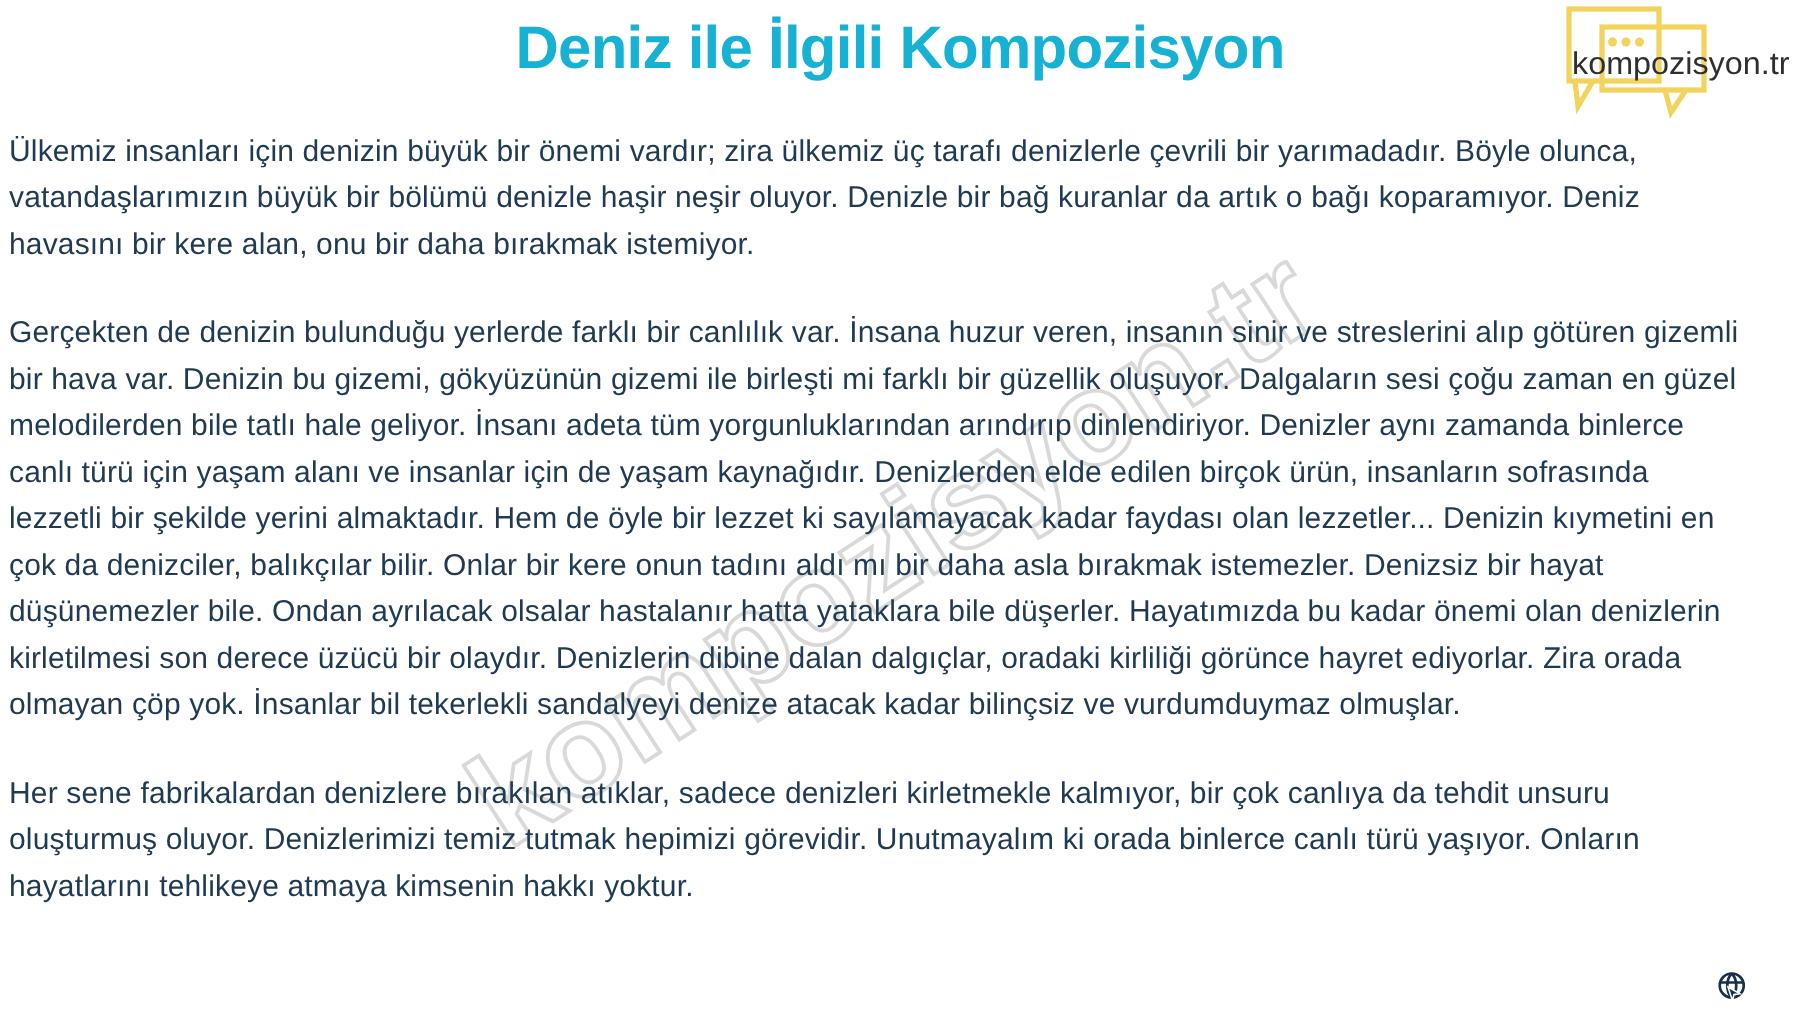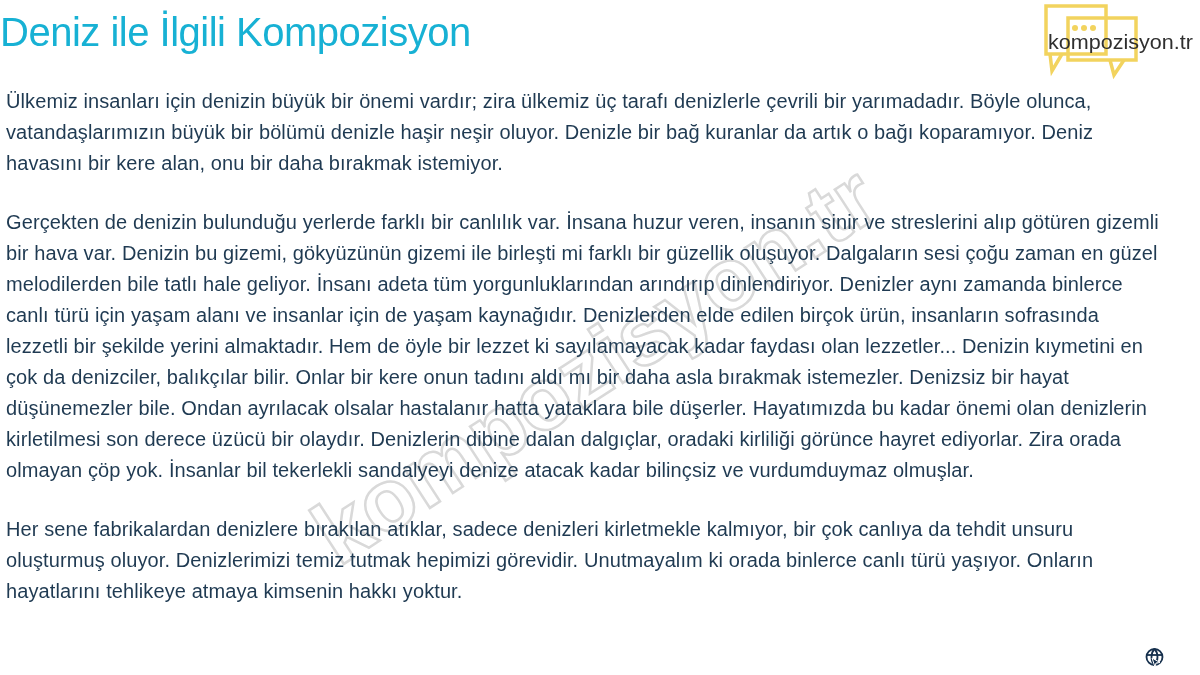--- a/index.html
+++ b/index.html
@@ -6,24 +6,24 @@
   html, body { margin: 0; padding: 0; }
   body {
     width: 1200px; height: 675px;
     background: #ffffff;
     font-family: "Liberation Sans", sans-serif;
     position: relative;
     overflow: hidden;
   }
   .page-title {
     margin: 8px 0 0 0;
-    text-align: left;
+    text-align: center;
     font-size: 40px;
     line-height: 48px;
-    font-weight: 400;
+    font-weight: 700;
     color: #17b1d4;
     letter-spacing: -0.5px;
   }
   .logo {
     position: absolute;
     top: 2px; right: 2px;
     width: 155px; height: 78px;
     z-index: 4;
   }
   .content {

